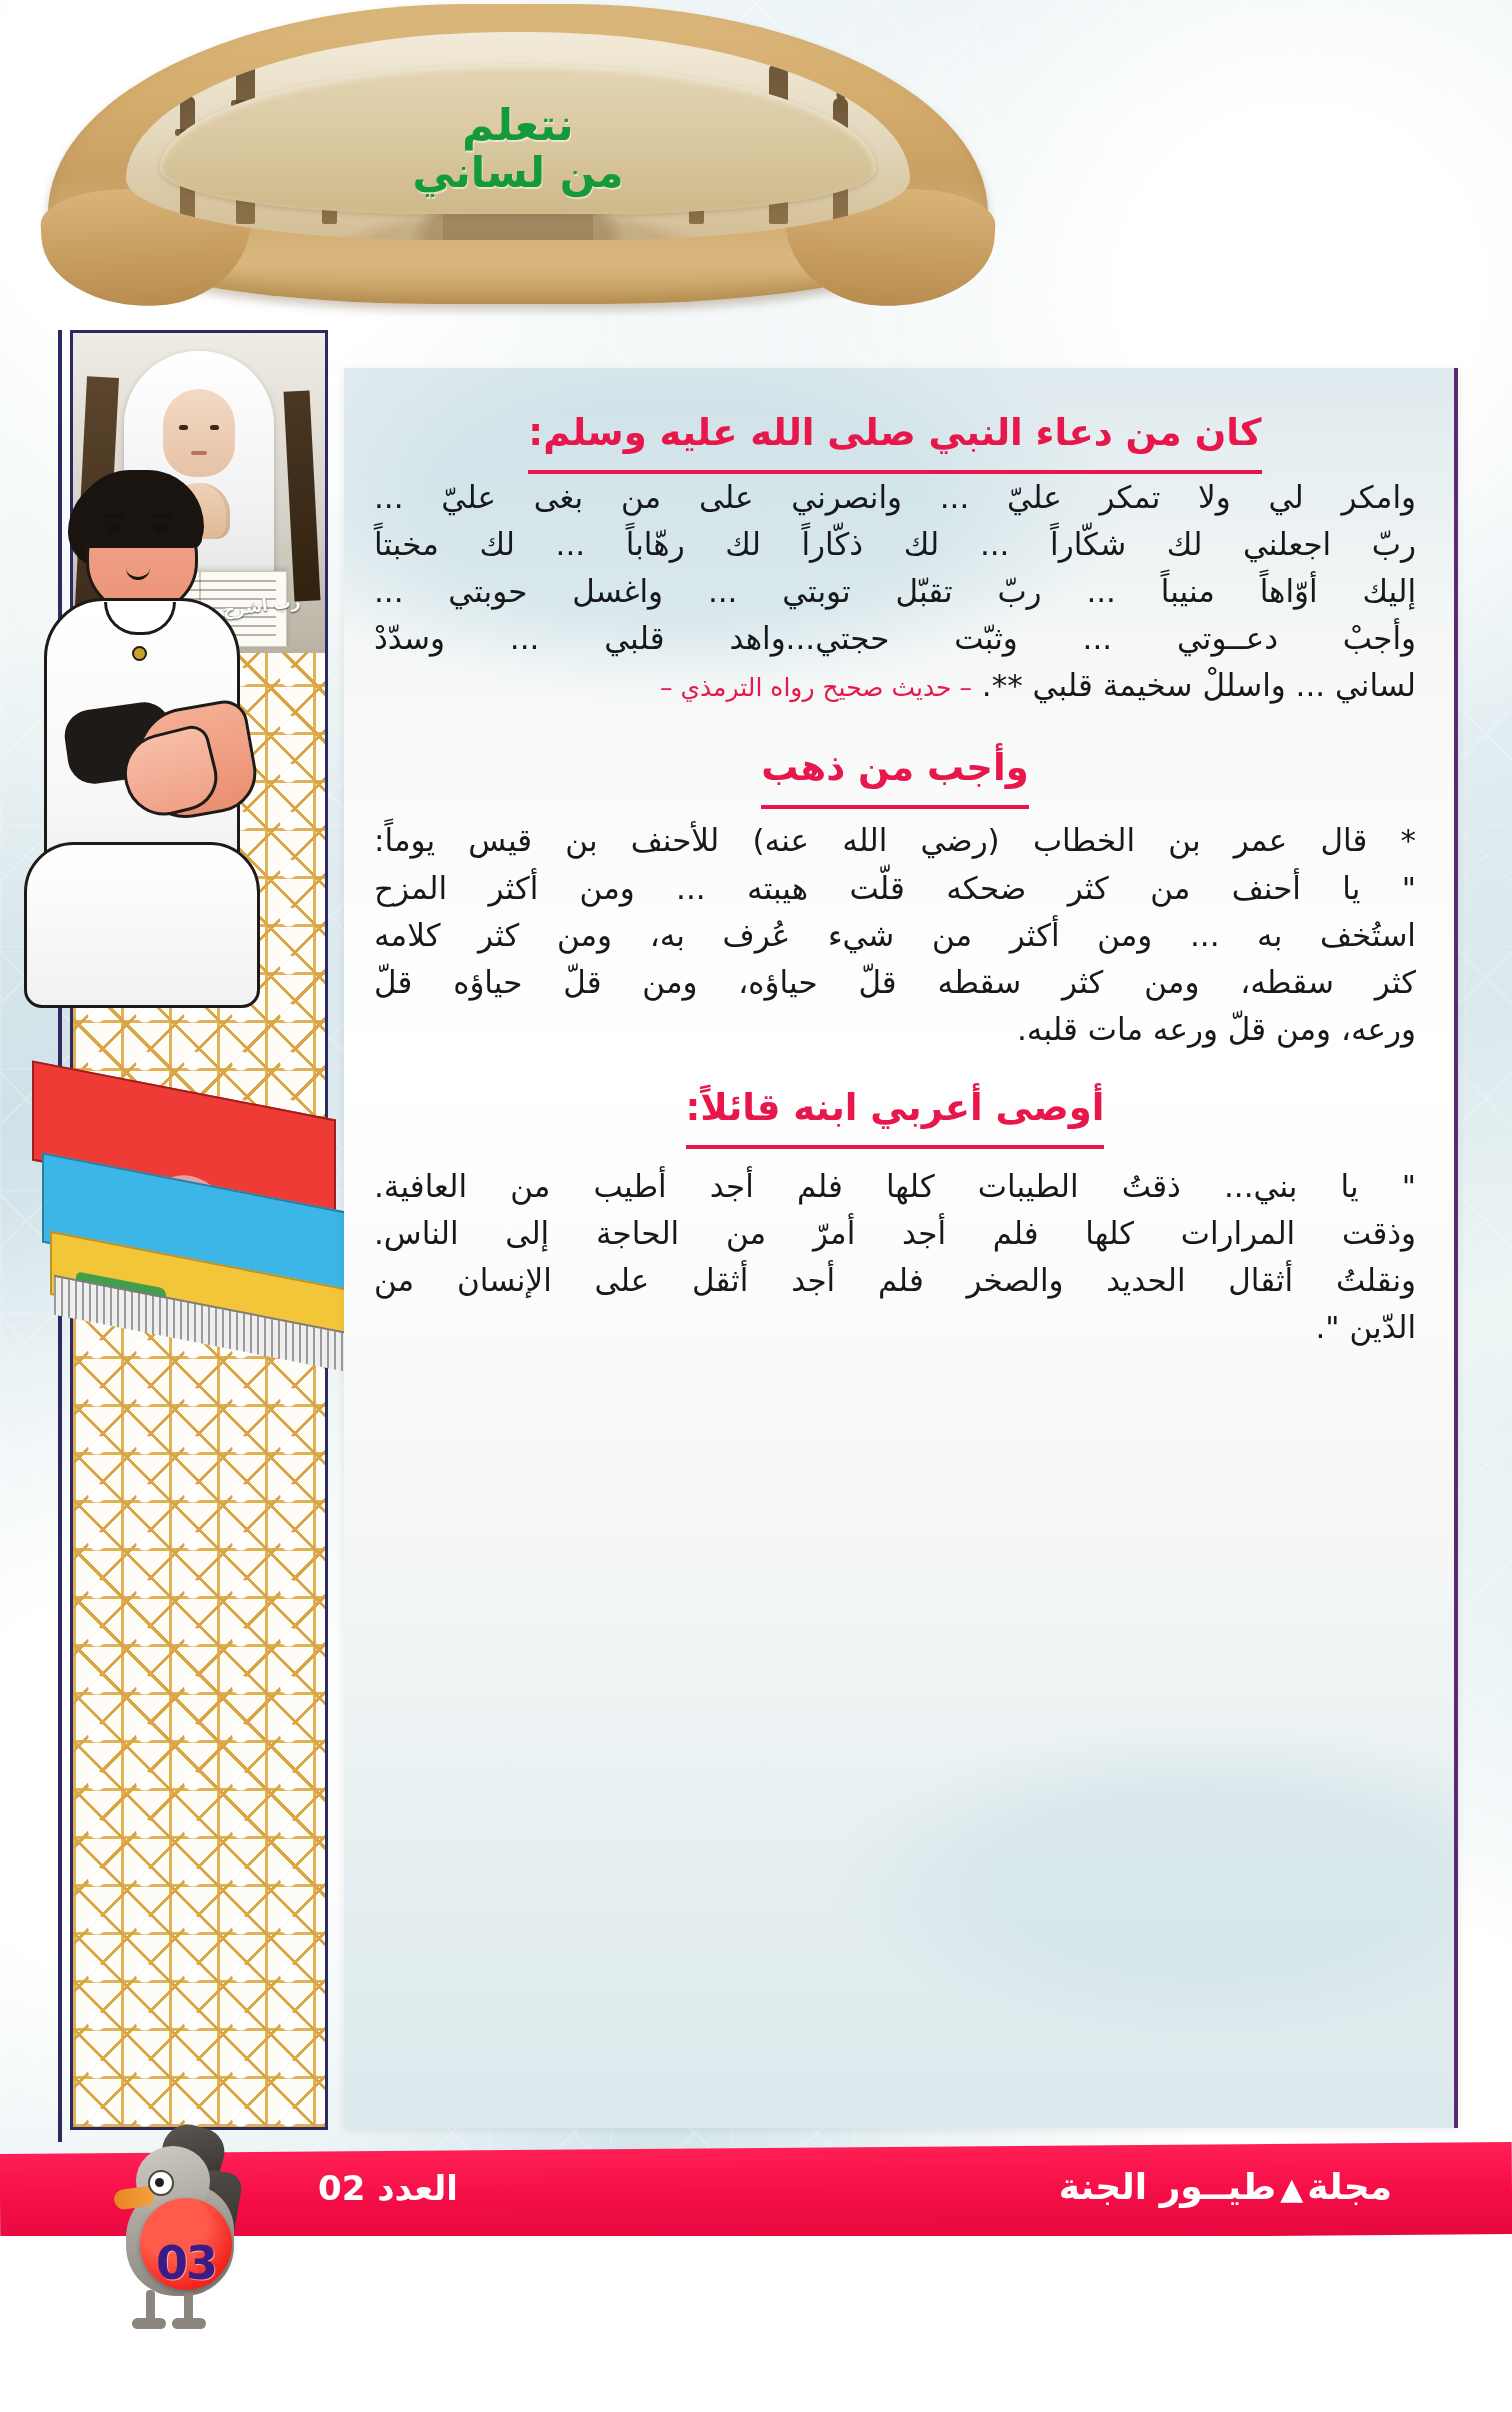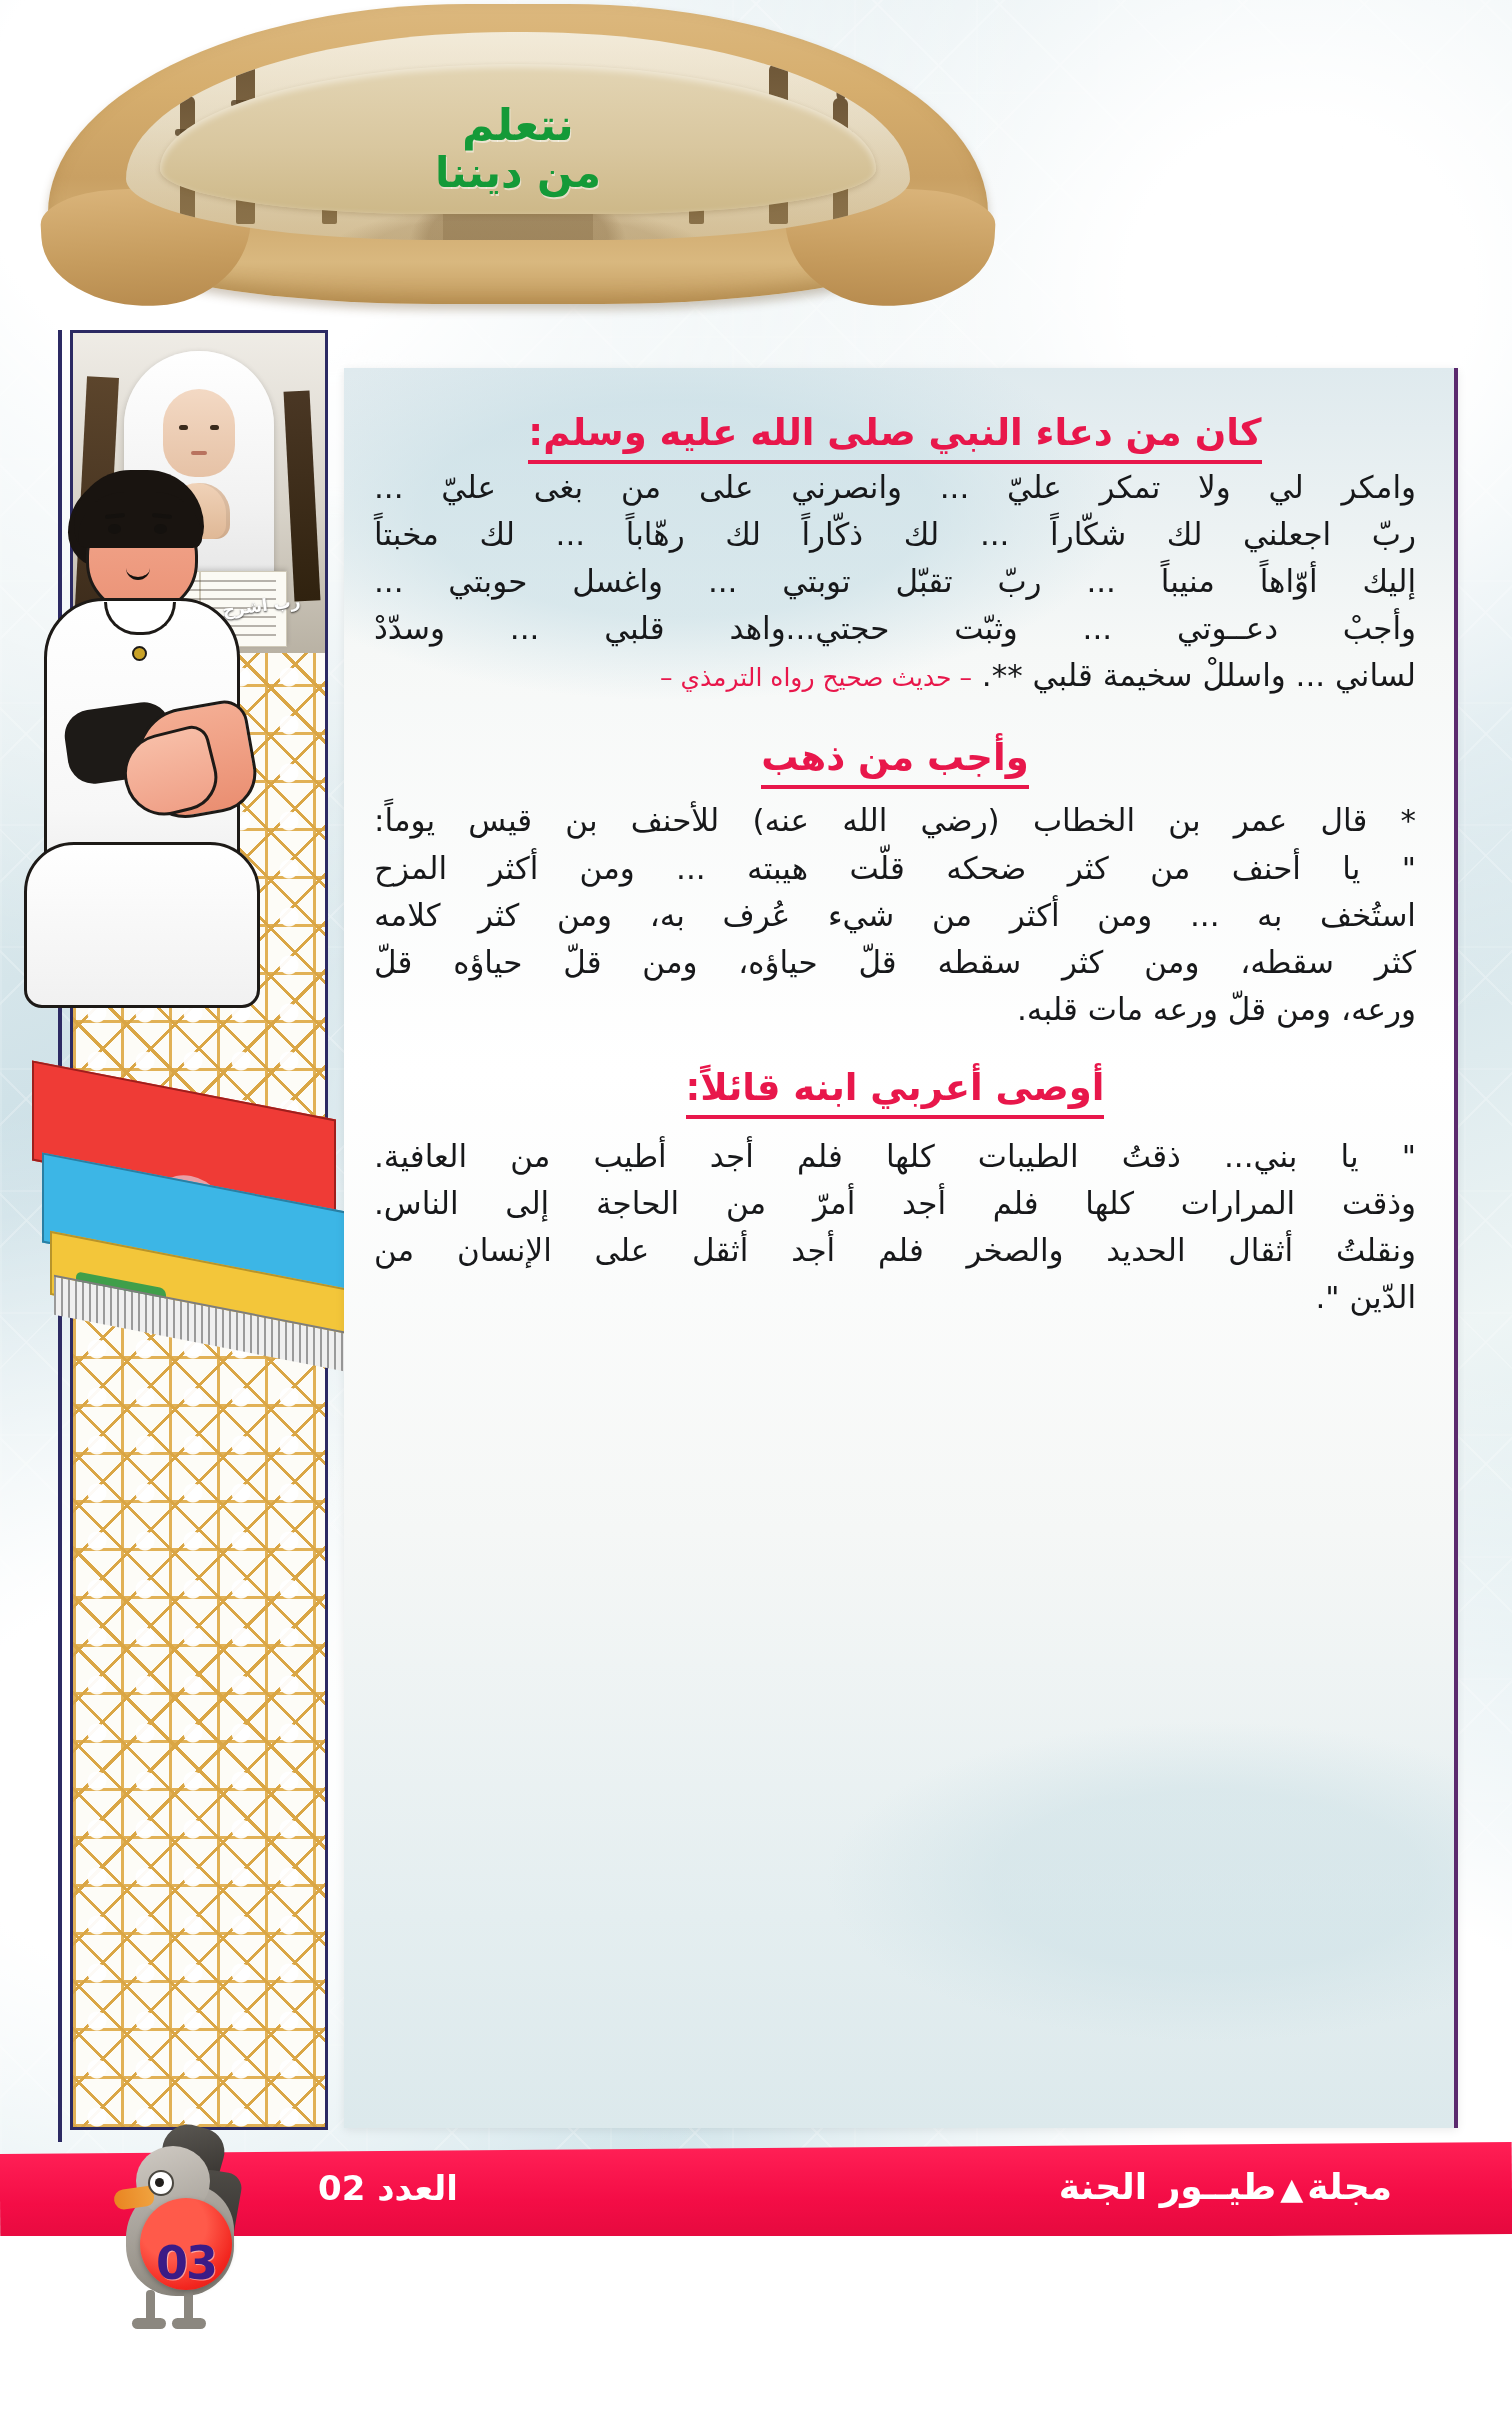--- a/index.html
+++ b/index.html
@@ -275,21 +275,21 @@
     border-right:4px solid #5b2a6e;
     box-shadow:0 2px 9px rgba(0,0,0,.08);
     box-sizing:border-box;
     padding:18px 38px 20px 30px;
     text-align:right;
     direction:rtl;
   }
 
   .sec-heading{
     color:#e8174b;font-weight:bold;font-size:37px;line-height:1.35;
-    display:inline-block;border-bottom:4px solid #e8174b;padding-bottom:2px;
+    display:inline-block;border-bottom:4px solid #e8174b;padding-bottom:12px;
     margin:0;
   }
   .heading-wrap{text-align:center;}
 
   .body-line{
     color:#17181a;font-size:31px;line-height:1.52;
     text-align:justify;text-align-last:justify;
     margin:0;white-space:nowrap;
   }
   .body-line.free{text-align-last:right;white-space:normal;}
@@ -395,21 +395,21 @@
         <div class="minaret m4"></div>
         <div class="minaret m5"></div>
         <div class="minaret m6"></div>
       </div>
     </div>
 
     <div class="arch-scallop"></div>
 
     <div id="masthead-title">
       <div class="l1">نتعلم</div>
-      <div class="l2">من ديننا</div>
+      <div class="l2">من لساني</div>
     </div>
   </div>
 
   <div class="edge-line"></div>
 
   <div id="left-col">
 
     <div id="photo-girl">
       <div class="gp-wall"></div>
       <div class="gp-chairframe"></div>

